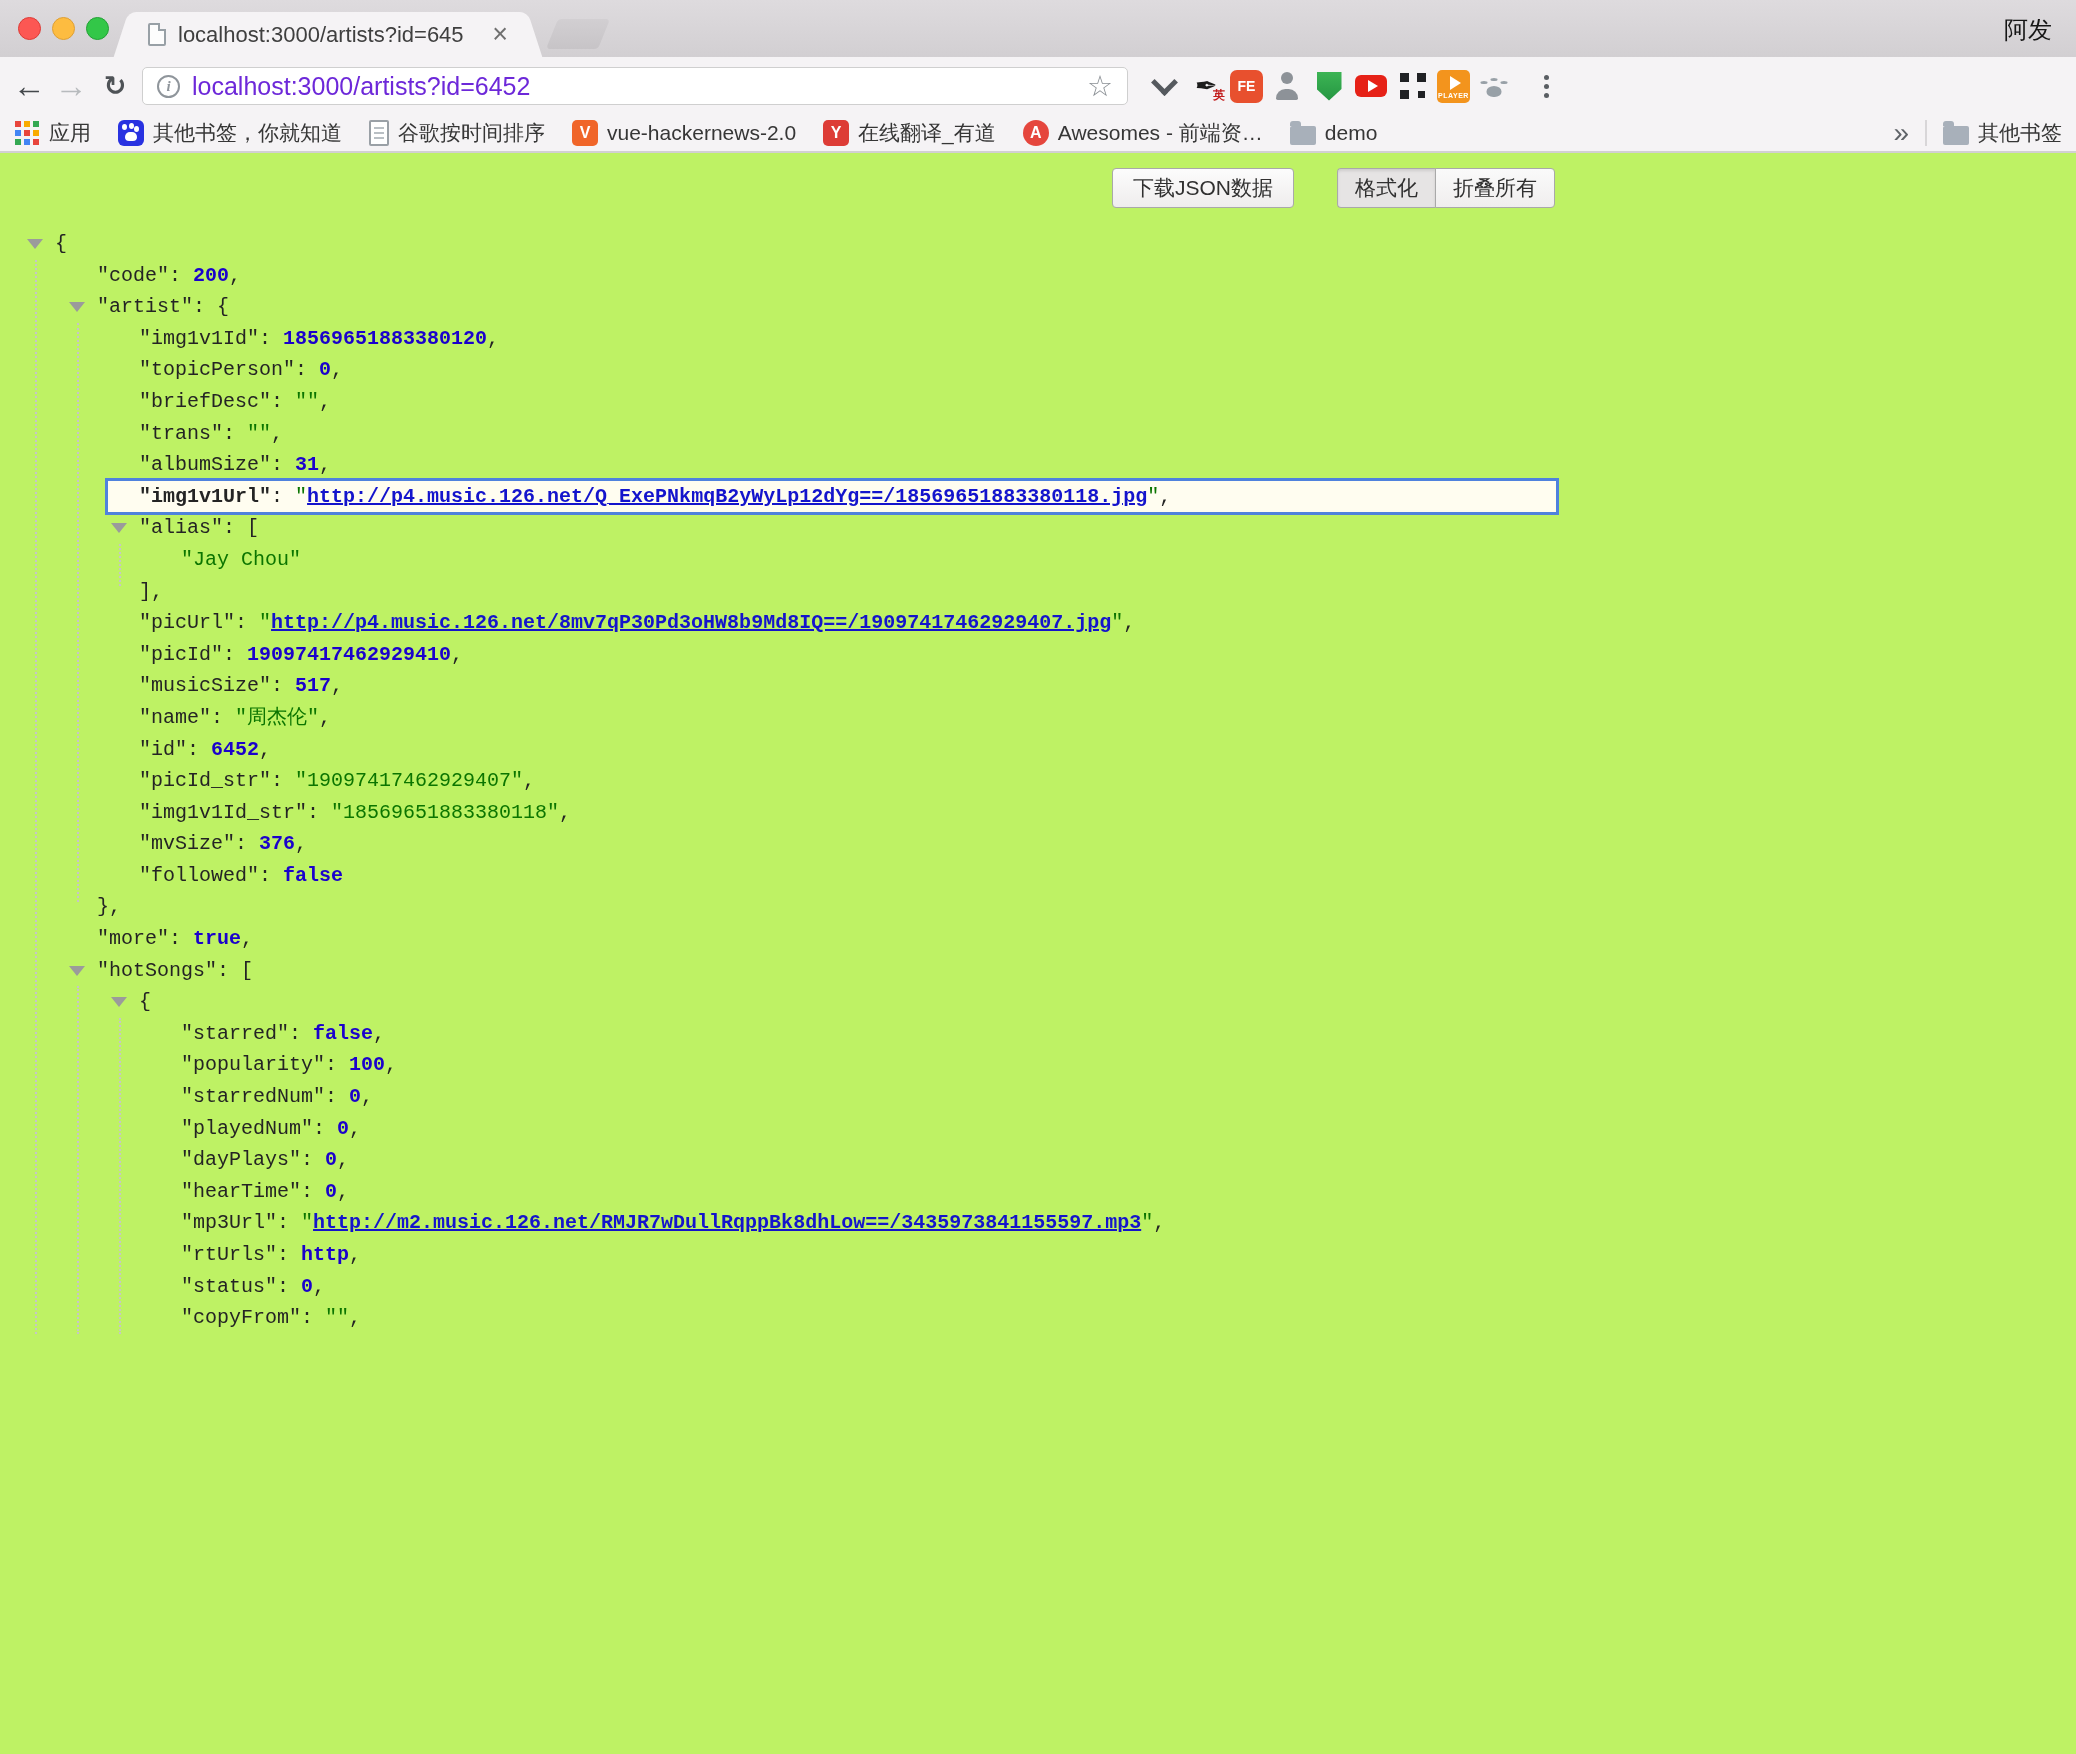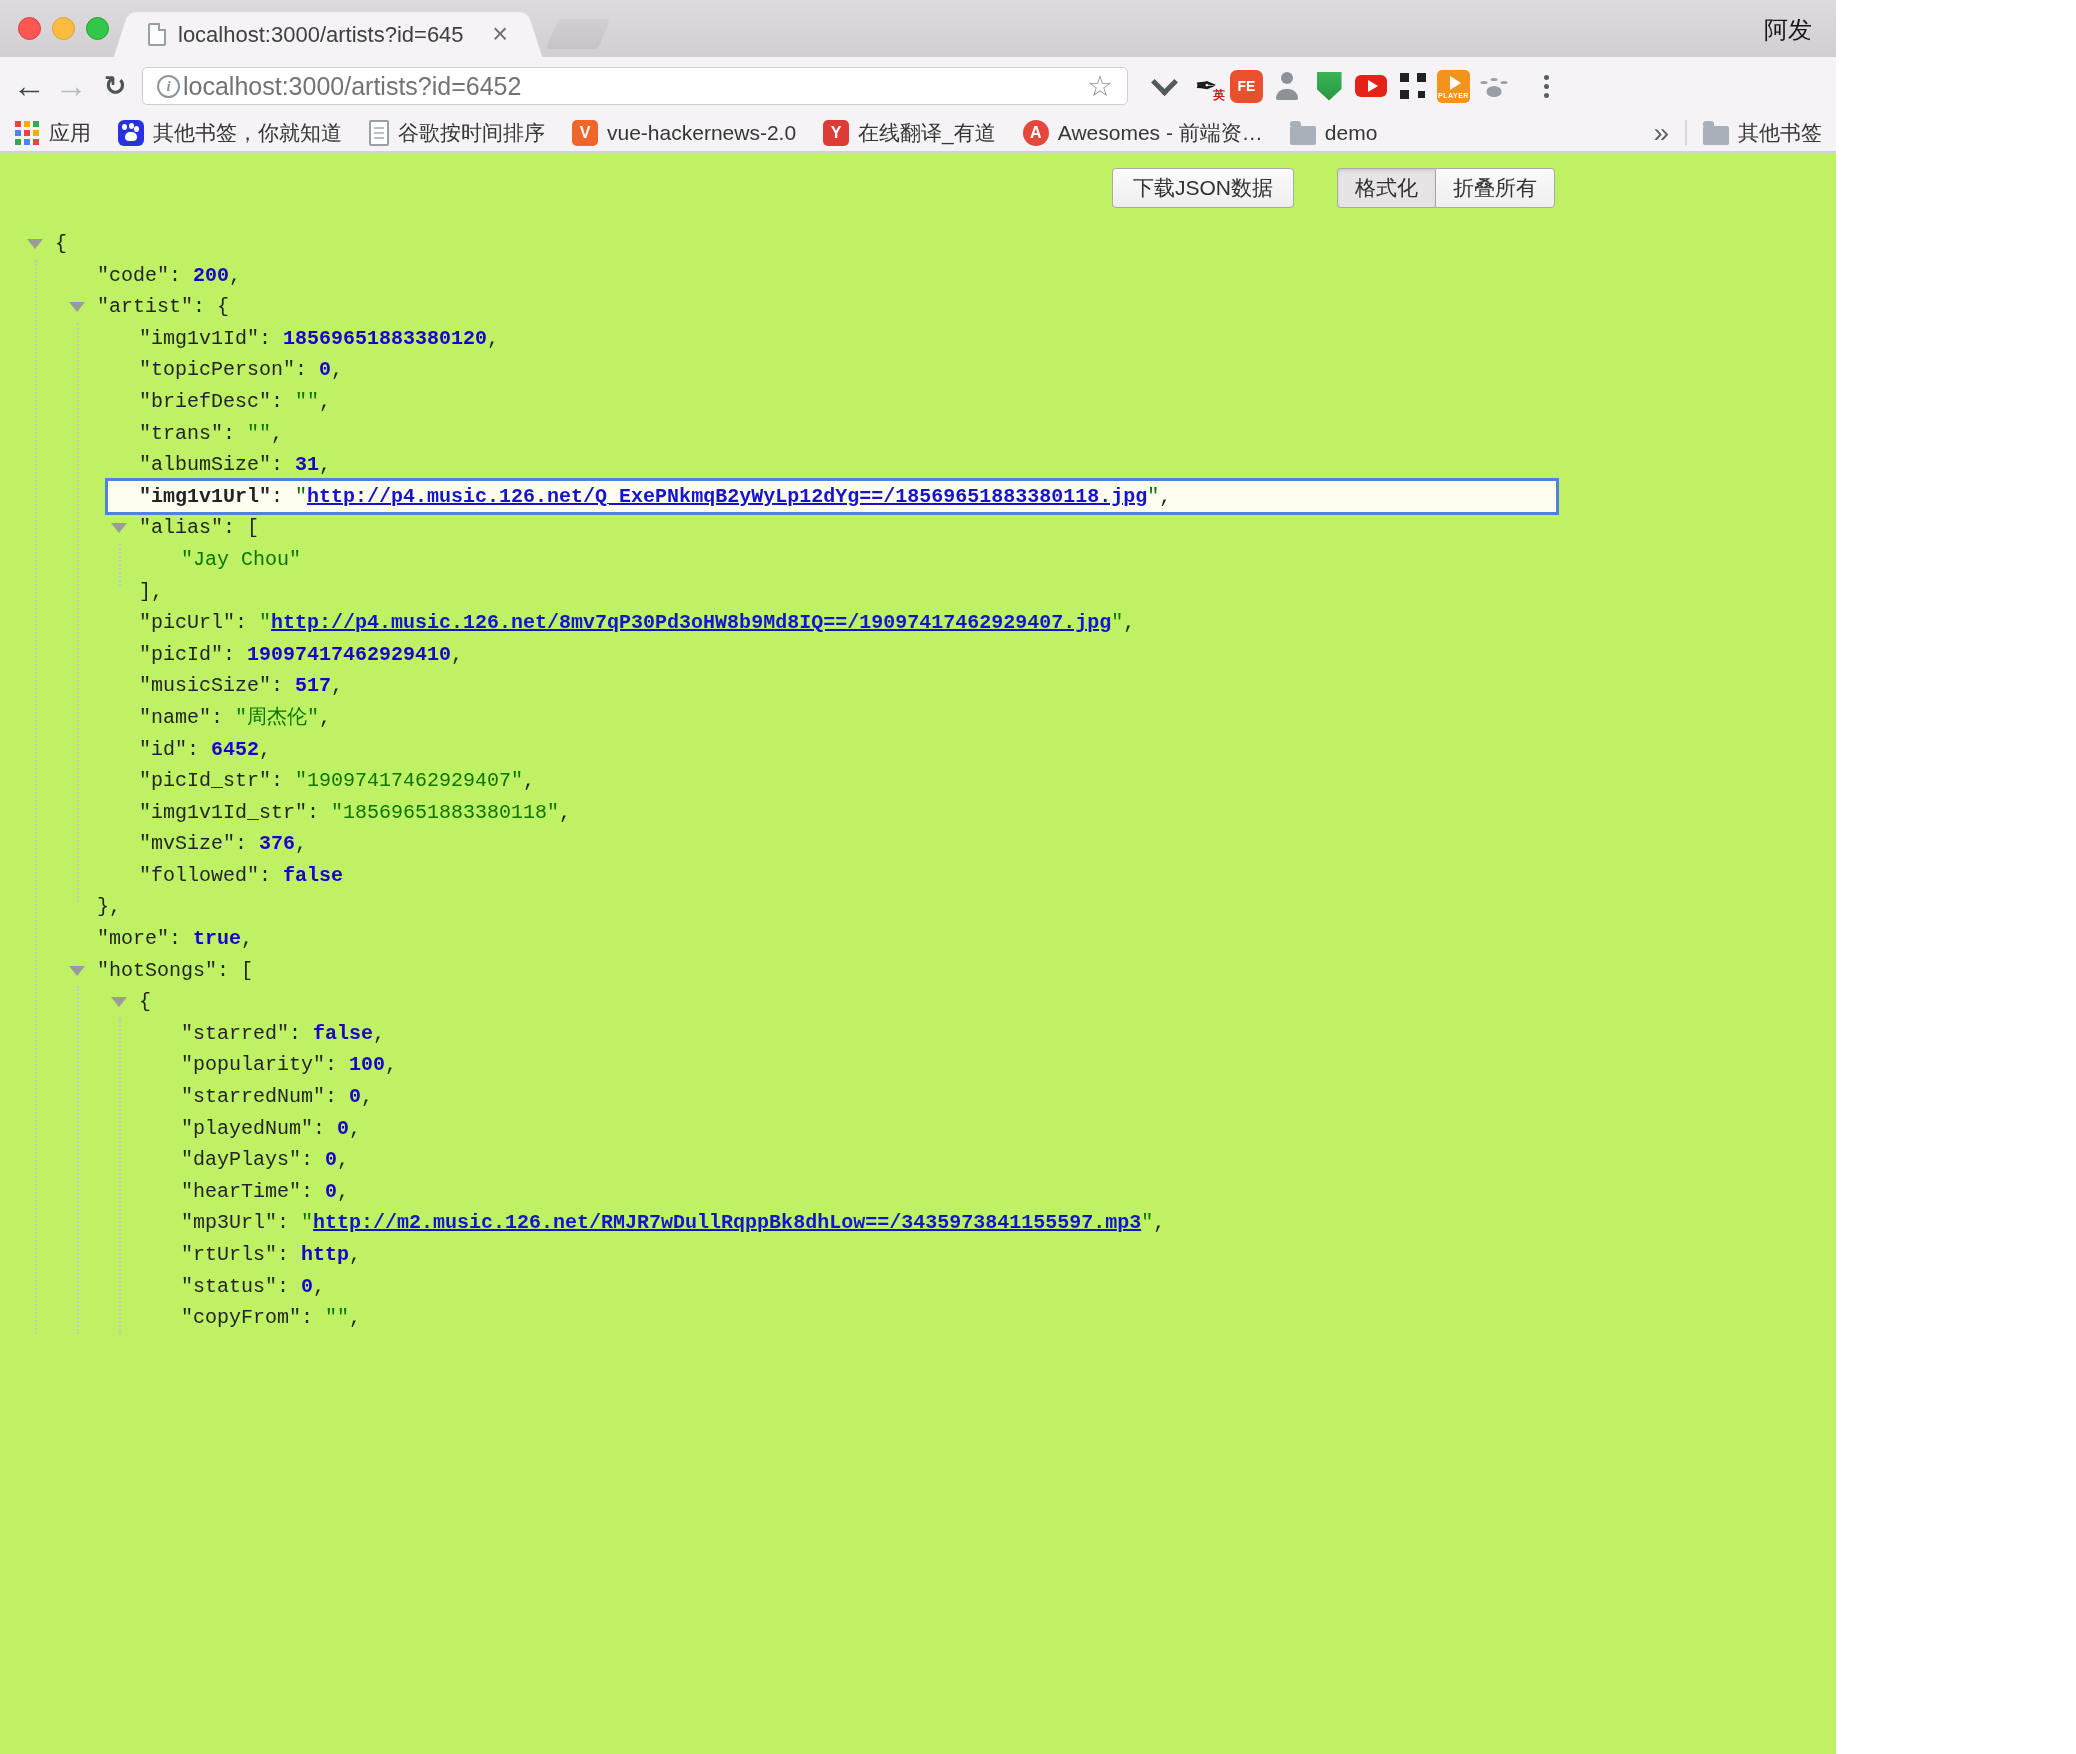--- a/index.html
+++ b/index.html
@@ -1,17 +1,17 @@
 <!DOCTYPE html>
 <html style="--num: #1A01CC; --str: #0B7500; --lnk: #1414CC; --hlbg: #FFFDF0; --hlbd: #4F82DD;"><head>
 <meta charset="utf-8">
 <style>
   html,body{margin:0;padding:0;background:#fff;}
   body{width:2076px;height:1754px;overflow:hidden;font-family:"Liberation Sans","DejaVu Sans",sans-serif;}
-  #window{position:relative;width:1836px;height:1754px;background:#fff;}
+  #window{position:relative;width:2076px;height:1754px;background:#fff;}
 
   
   .tabstrip{position:relative;height:57px;background:linear-gradient(180deg,#dedbde 0%,#d2cfd2 100%);}
   .traffic{position:absolute;left:18px;top:17px;display:flex;gap:11px;}
   .tl{width:23px;height:23px;border-radius:50%;display:inline-block;box-sizing:border-box;cursor:pointer;}
   .tl-red{background:#fc5753;border:1px solid #dd3b36;}
   .tl-yellow{background:#fdbc40;border:1px solid #de9f34;}
   .tl-green{background:#33c748;border:1px solid #23a135;}
   .tab{position:absolute;left:132px;top:12px;width:392px;height:45px;background:#f5f3f5;border-radius:10px 10px 0 0;display:flex;align-items:center;padding:0 16px;box-sizing:border-box;z-index:0;cursor:pointer;}
   .tab::before{content:"";position:absolute;left:-11px;top:0;width:26px;height:100%;background:#f5f3f5;transform:skewX(-18deg);border-top-left-radius:8px;z-index:-1;}
@@ -24,21 +24,21 @@
   .profile{position:absolute;right:24px;top:14px;font-size:24px;color:#161616;}
 
   
   .toolbar{position:relative;height:58px;background:#f5f3f5;}
   .nav{position:absolute;top:0;height:58px;width:42px;display:flex;align-items:center;justify-content:center;font-weight:bold;cursor:pointer;}
   .nav.back{left:8px;font-size:33px;color:#43474b;}
   .nav.fwd{left:50px;font-size:33px;color:#b7babd;}
   .nav.reload{left:94px;font-size:27px;color:#4f5357;}
   .omnibox{position:absolute;left:142px;top:10px;width:986px;height:38px;background:#fff;border:1px solid #cfcfcf;border-radius:5px;box-sizing:border-box;display:flex;align-items:center;padding:0 14px;cursor:text;}
   .info-icon{width:23px;height:23px;border:2px solid #8f959b;border-radius:50%;box-sizing:border-box;display:flex;align-items:center;justify-content:center;font:italic bold 15px "Liberation Serif",serif;color:#8f959b;flex:none;cursor:pointer;}
-  .url-text{margin-left:3px;font-size:25px;color:#737373;white-space:nowrap;}
+  .url-text{margin-left:12px;font-size:25px;color:#6d28d9;white-space:nowrap;}
   .star{margin-left:auto;font-size:29px;color:#8b9095;cursor:pointer;}
   .ext-row{position:absolute;left:1146px;top:11px;height:36px;display:flex;gap:6px;align-items:center;}
   .ext{width:36px;height:36px;position:relative;display:flex;flex-direction:column;align-items:center;justify-content:center;flex:none;cursor:pointer;}
   .ext-chevron::before{content:"";width:14px;height:14px;border-right:5px solid #55595e;border-bottom:5px solid #55595e;transform:rotate(45deg);margin-top:-8px;}
   .ext-pen::before{content:"✒";font-size:27px;color:#1c1c1c;line-height:1;}
   .ext-pen .ext-badge{position:absolute;right:-1px;bottom:0;font-size:12px;font-weight:bold;color:#c21d1d;}
   .ext-fe{background:#e8502e;border-radius:7px;width:33px;height:33px;}
   .ext-fe .ext-badge{color:#fff;font-weight:bold;font-size:14px;text-align:right;}
   .ext-person::before{content:"";position:absolute;top:4px;left:50%;transform:translateX(-50%);width:12px;height:12px;border-radius:50%;background:#8d9298;}
   .ext-person::after{content:"";position:absolute;bottom:4px;left:50%;transform:translateX(-50%);width:22px;height:11px;border-radius:11px 11px 2px 2px;background:#8d9298;}

